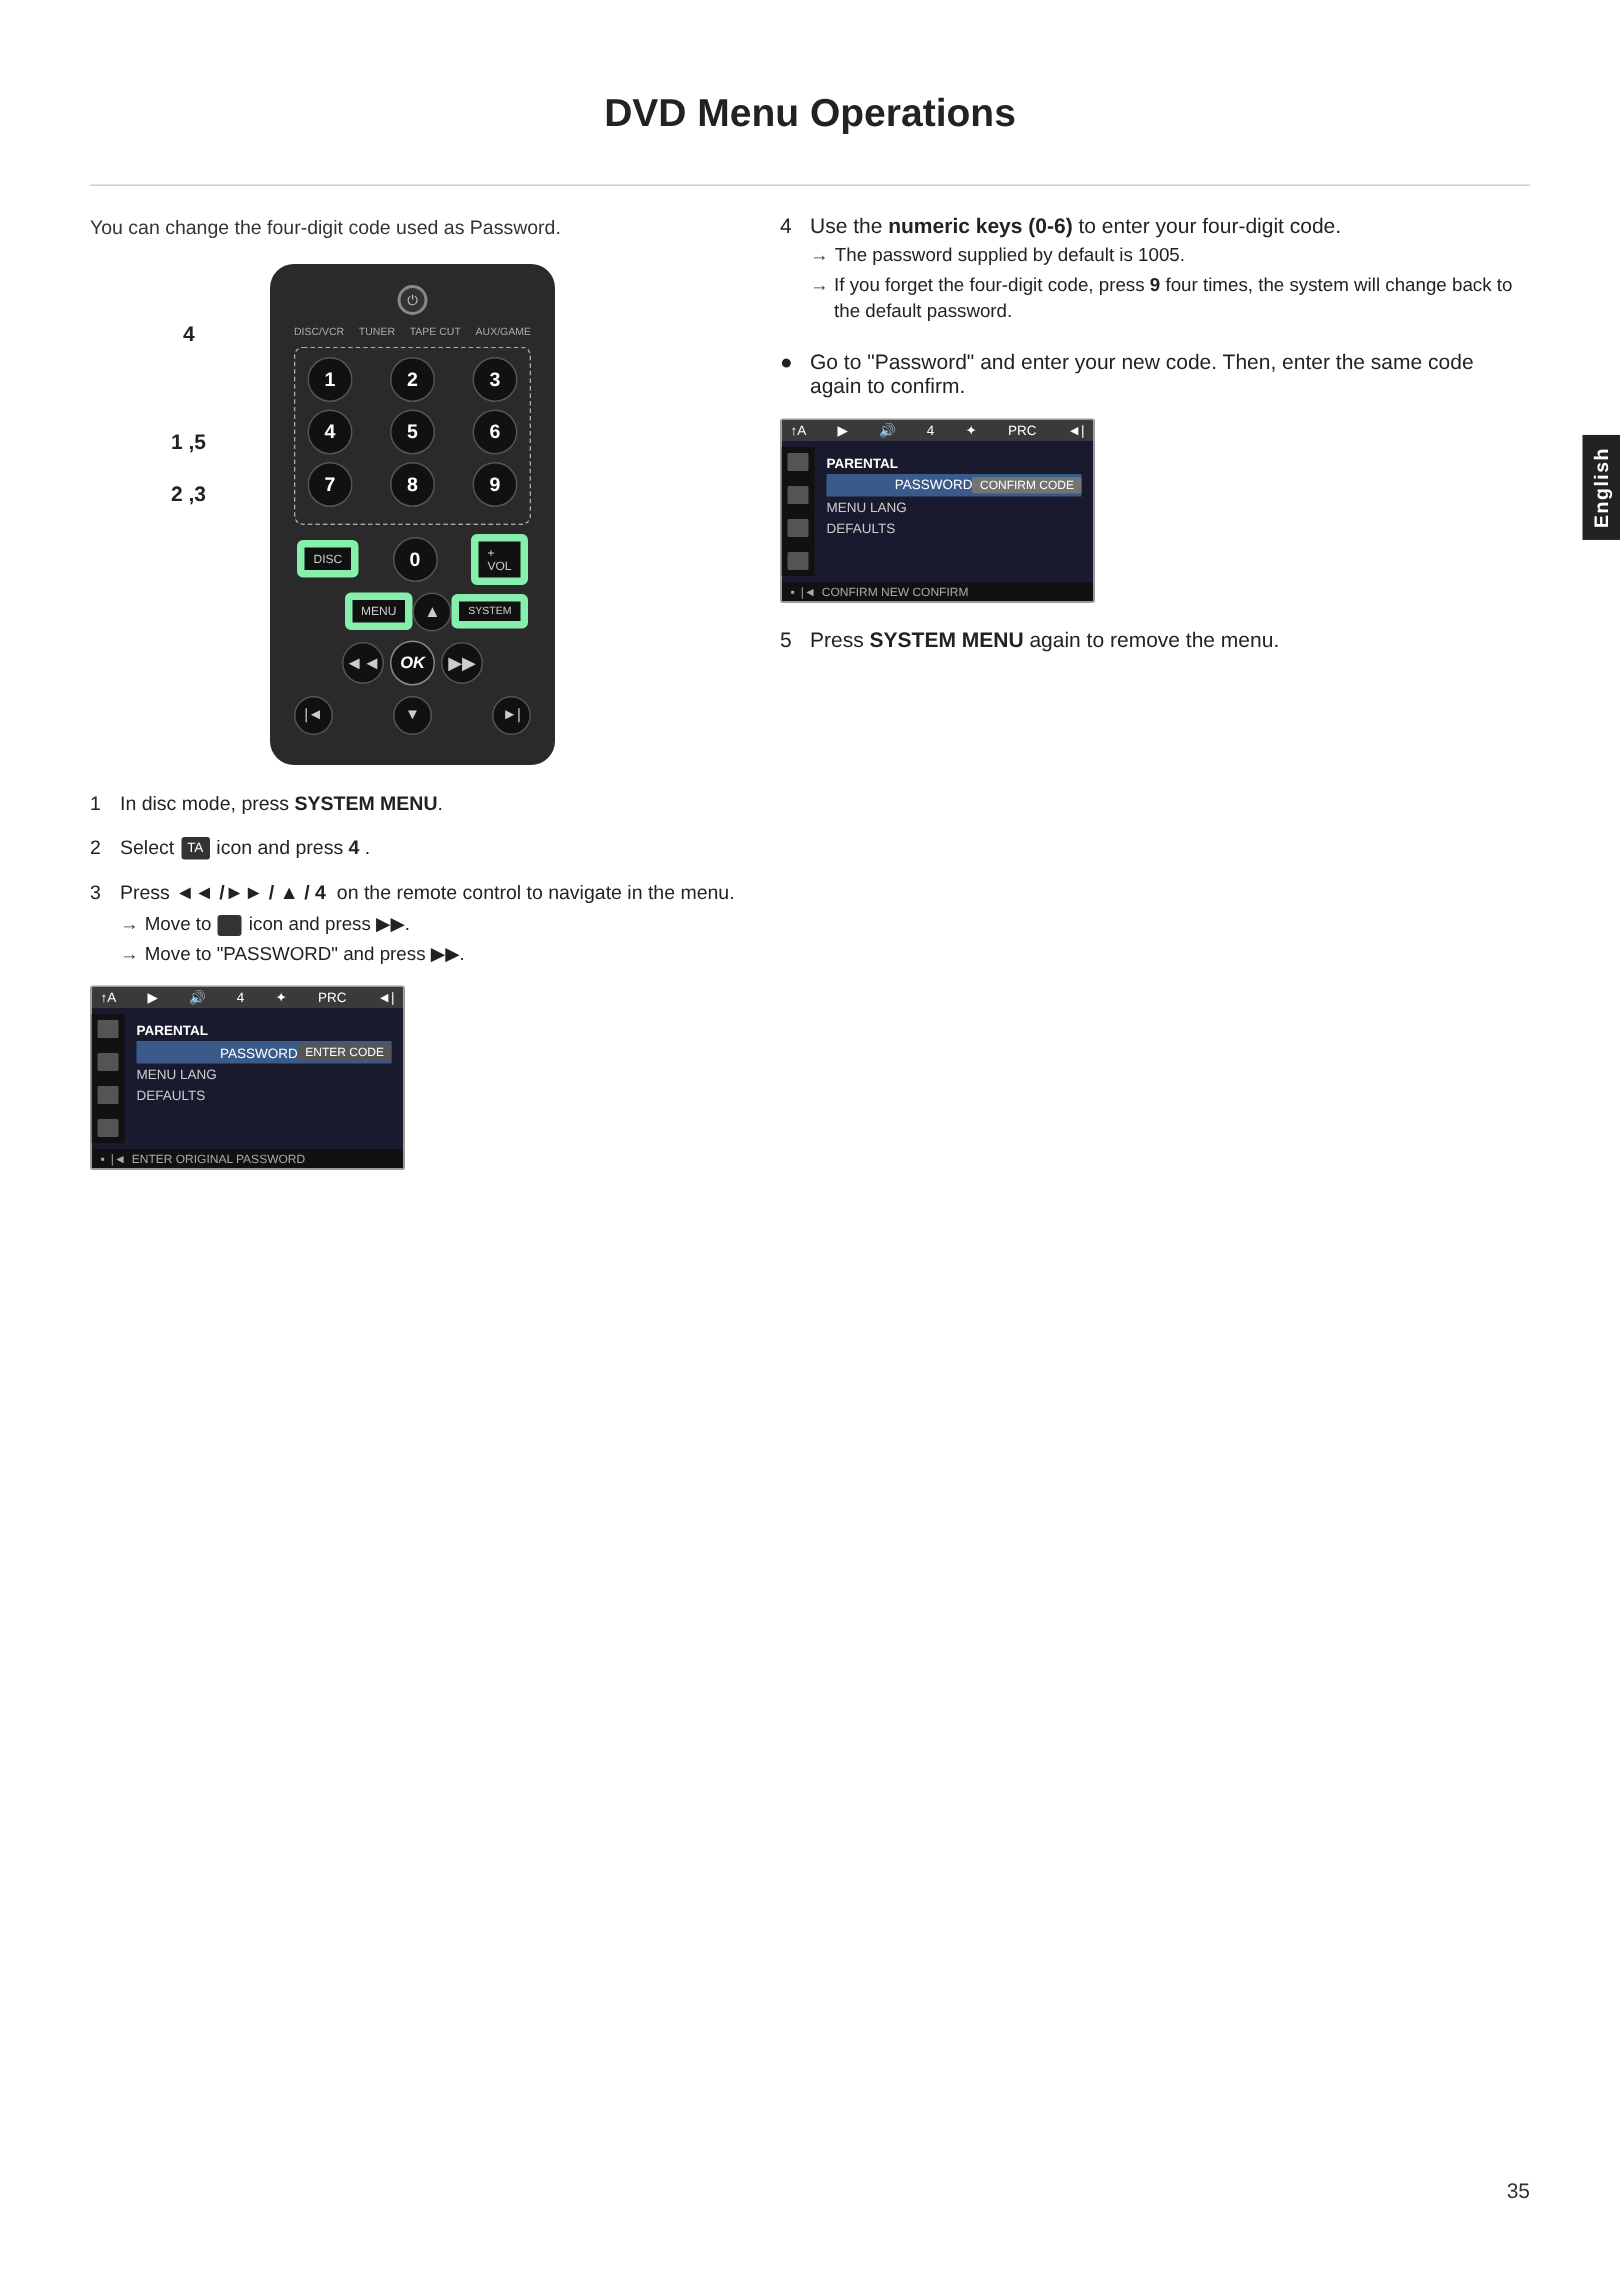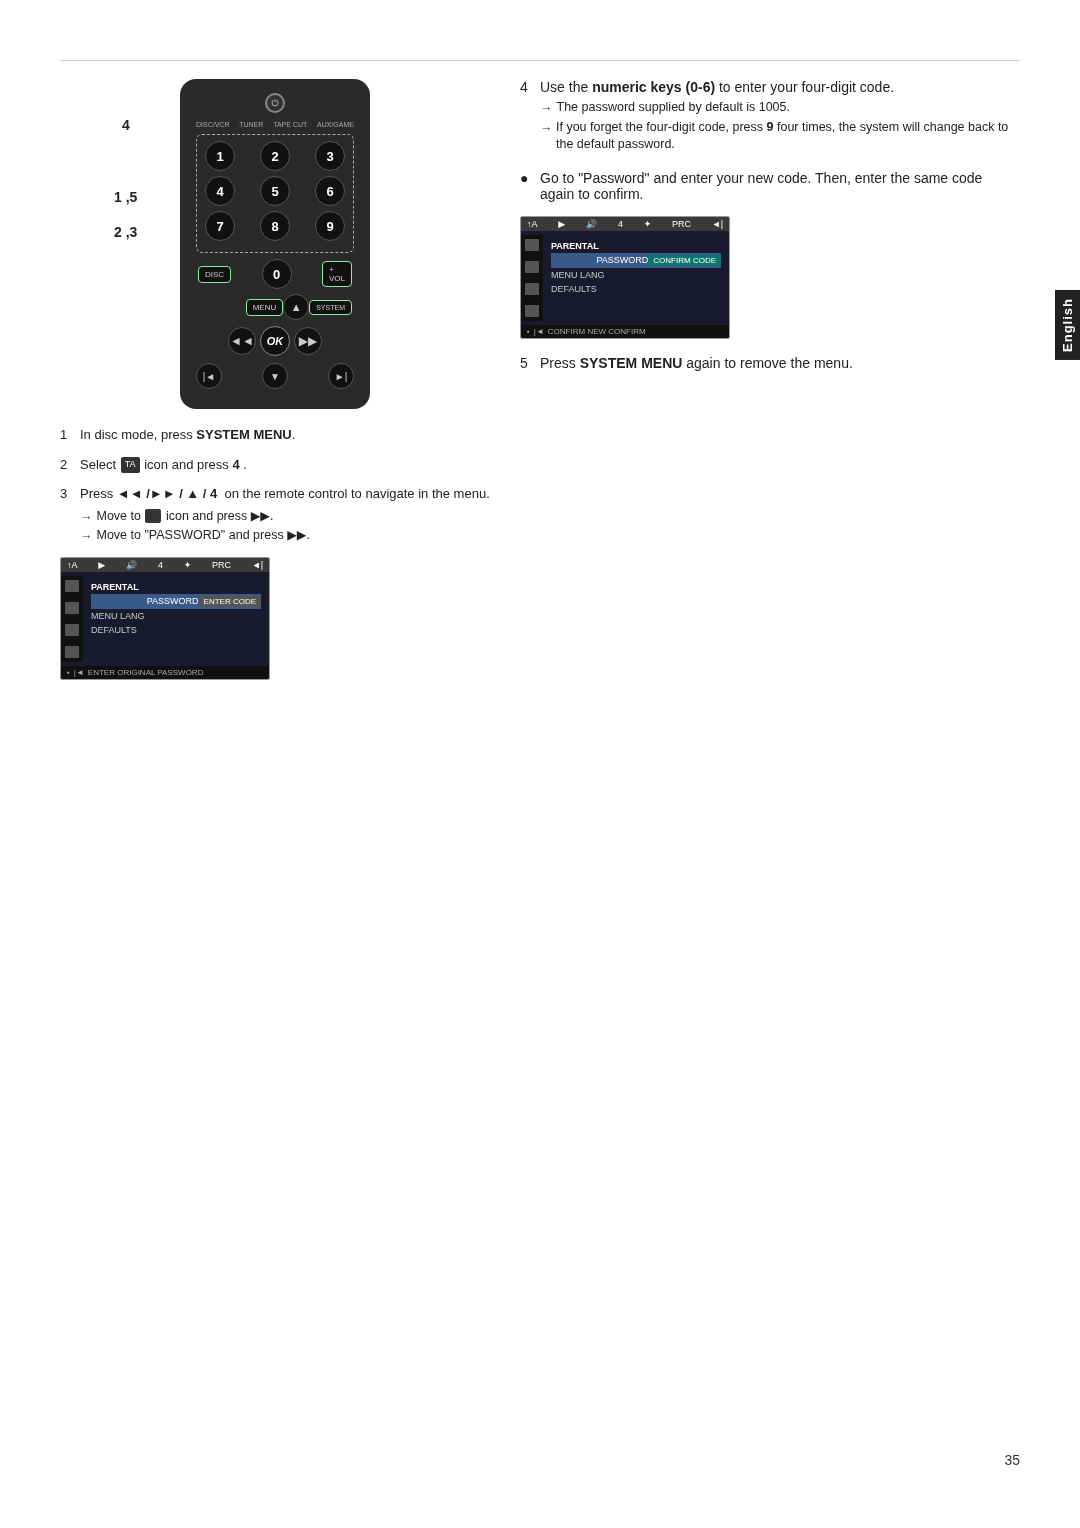--- a/index.html
+++ b/index.html
@@ -191,21 +191,21 @@
       justify-content: center;
       border: 1.5px solid #555;
     }
 
     .mid-btn-rect {
       background: #111;
       color: #ccc;
       font-size: 9px;
       padding: 3px 6px;
       border-radius: 4px;
-      border: 1px solid #86efac;
+      border: 5px solid #86efac;
     }
 
     
     .arrow-cluster {
       display: flex;
       flex-direction: column;
       align-items: center;
       margin-bottom: 5px;
     }
 
@@ -433,48 +433,50 @@
     .menu-mockup-right {
       border: 1px solid #999;
       border-radius: 2px;
       overflow: hidden;
       width: 210px;
       margin-top: 8px;
       font-size: 10px;
     }
 
     .confirm-code-box {
-      background: #0f766e;
+      background: #737373;
       color: #fff;
       font-size: 8px;
       padding: 1px 5px;
       border-radius: 1px;
     }
 
     .divider-line {
       border: none;
       border-top: 1.5px solid #ccc;
       margin-bottom: 18px;
     }
   </style>
 </head>
 <body>
 
 <div class="english-tab">English</div>
 
 <div class="content-wrapper">
 
+  <h1 class="page-title">DVD Menu Operations</h1>
 
   <hr class="divider-line">
 
   <div class="two-col">
 
     <div class="left-col">
 
 
+      <p class="section-desc">You can change the four-digit code used as Password.</p>
 
       <div class="remote-wrapper">
 
         <div style="position:relative;">
           <div style="position:absolute; left:-58px; top:38px; text-align:right;">
             <div class="remote-label">4</div>
           </div>
           <div style="position:absolute; left:-66px; top:110px; text-align:right;">
             <div class="remote-label">1 ,5</div>
           </div>

